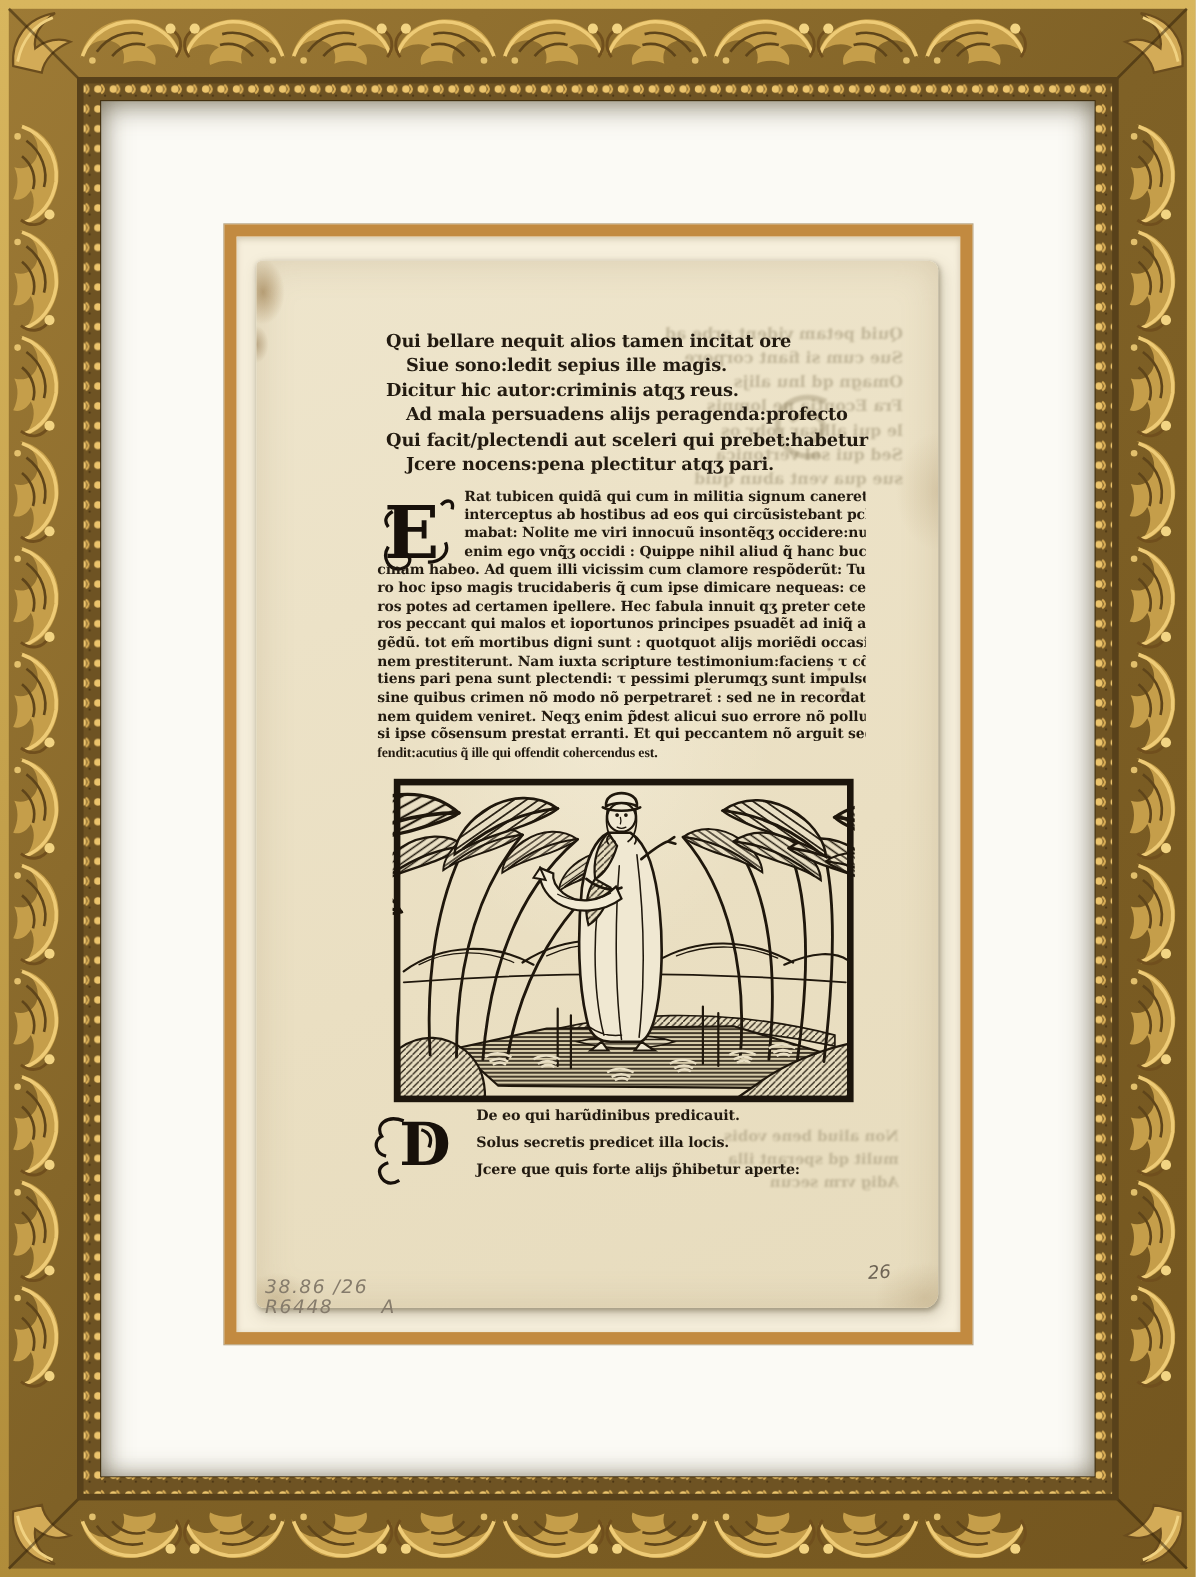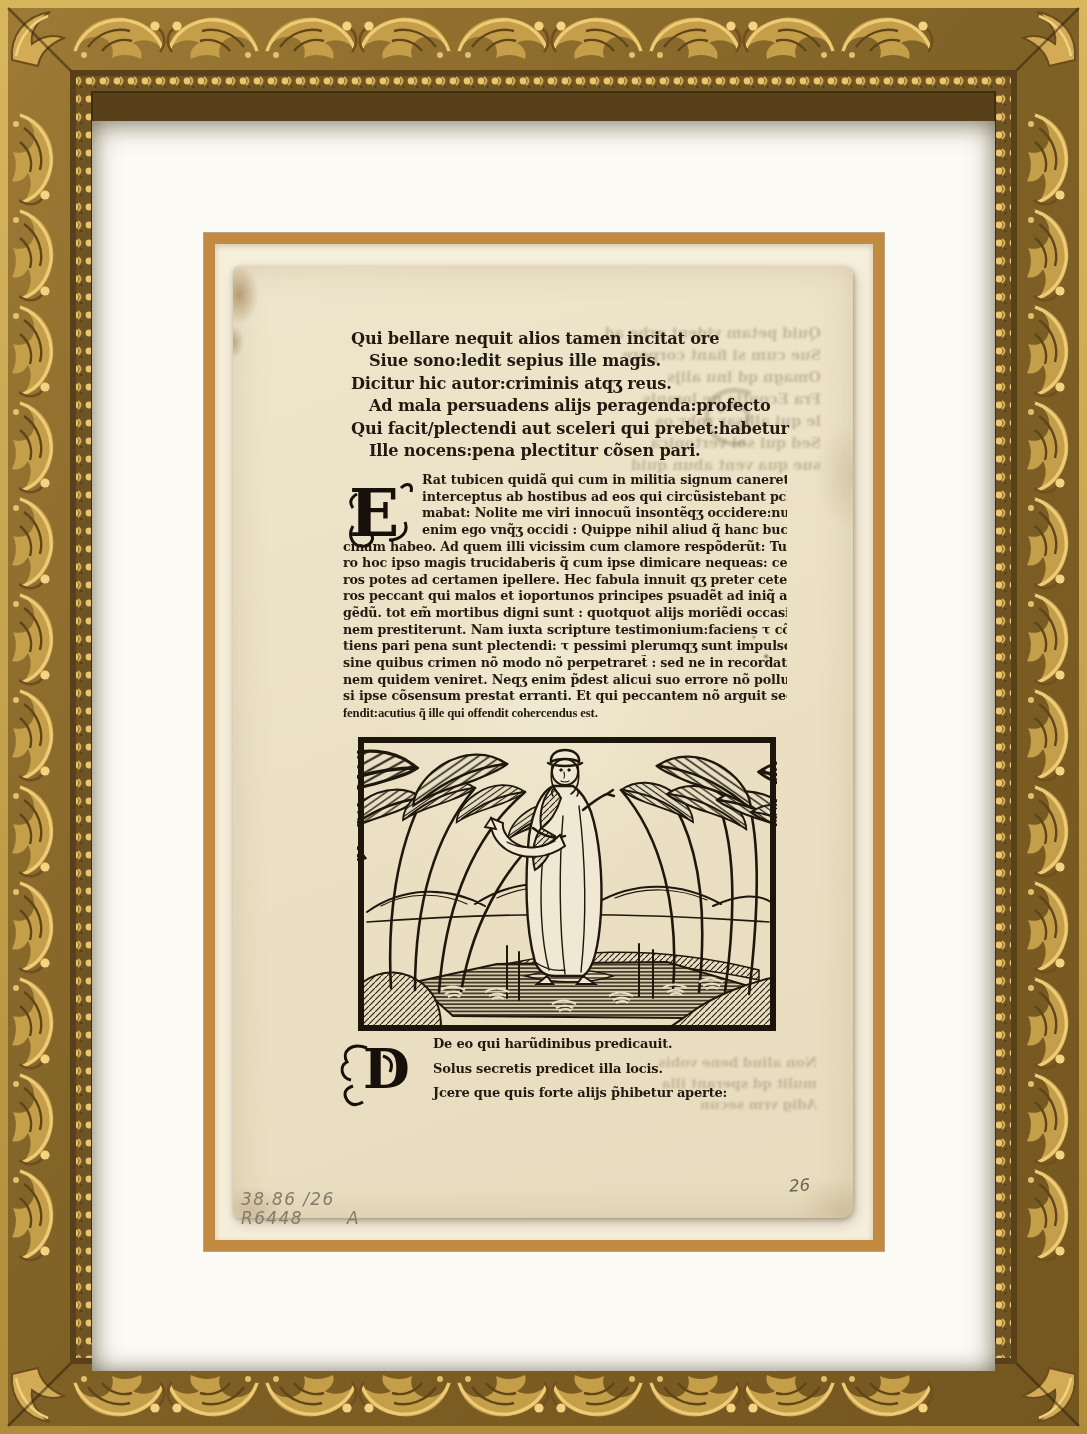--- a/index.html
+++ b/index.html
@@ -4,21 +4,21 @@
 <style>
   html,body{margin:0;padding:0;background:#e9e7e2;}
   #scene{position:relative;width:1087px;height:1434px;overflow:hidden;background:#c7a24c;
          font-family:"DejaVu Serif",serif;}
   #frame-svg{position:absolute;left:0;top:0;}
   
   #mat{position:absolute;left:92px;top:92px;width:903px;height:1250px;background:#fbfaf5;
        box-shadow: inset 0 16px 24px -10px rgba(95,85,60,.55),
                    inset 0 -14px 22px -12px rgba(95,85,60,.45),
                    inset 16px 0 24px -12px rgba(95,85,60,.50),
-                   inset -16px 0 24px -12px rgba(95,85,60,.50); margin-top: 29px;}
+                   inset -16px 0 24px -12px rgba(95,85,60,.50);}
   #mat-opening{position:absolute;left:112px;top:112px;width:658px;height:996px;
        border:11px solid #c28a40;background:#f6efdc;
        box-shadow:0 0 0 1px rgba(130,95,40,.55), inset 0 2px 6px rgba(120,100,60,.30);}
   
   #paper{position:absolute;left:18px;top:22px;width:620px;height:952px;
        border-radius:5px 9px 13px 7px;
        background:
          radial-gradient(28px 42px at 1% 3%, rgba(141,105,52,.55), rgba(141,105,52,0) 70%),
          radial-gradient(16px 24px at 0% 8%, rgba(120,86,40,.40), rgba(120,86,40,0) 70%),
          radial-gradient(52px 72px at 100% 22%, rgba(150,120,70,.18), rgba(150,120,70,0) 75%),
@@ -171,21 +171,21 @@
           <div class="gl">mulit qd sperant illa</div>
           <div class="gl">Adig vrm secun</div>
         </div>
 
         <div id="verse-top" class="ink">
           <div class="vline">Qui bellare nequit alios tamen incitat ore</div>
           <div class="vline">Siue sono:ledit sepius ille magis.</div>
           <div class="vline">Dicitur hic autor:criminis atqʒ reus.</div>
           <div class="vline">Ad mala persuadens alijs peragenda:profecto</div>
           <div class="vline">Qui facit/plectendi aut sceleri qui prebet:habetur</div>
-          <div class="vline">Ille nocens:pena plectitur cõsen pari.</div>
+          <div class="vline">Jcere nocens:pena plectitur atqʒ pari.</div>
         </div>
 
         <div id="chapter" class="ink">
           <span class="initial-float">
             <svg width="72" height="84" viewBox="0 0 72 84">
               <path d="M58,14 C64,8 70,10 68,18 M46,66 C58,66 66,58 62,48 M10,52 C4,62 10,74 22,72 C30,70 32,62 26,58 M14,20 Q4,26 10,34" fill="none" stroke="#17100a" stroke-width="3"></path>
               <text x="6" y="62" font-family="DejaVu Serif, serif" font-weight="bold" font-size="66" fill="#17100a">E</text>
             </svg>
           </span>
           <div class="pline">Rat tubicen quidã qui cum in militia signum caneret: is</div>

